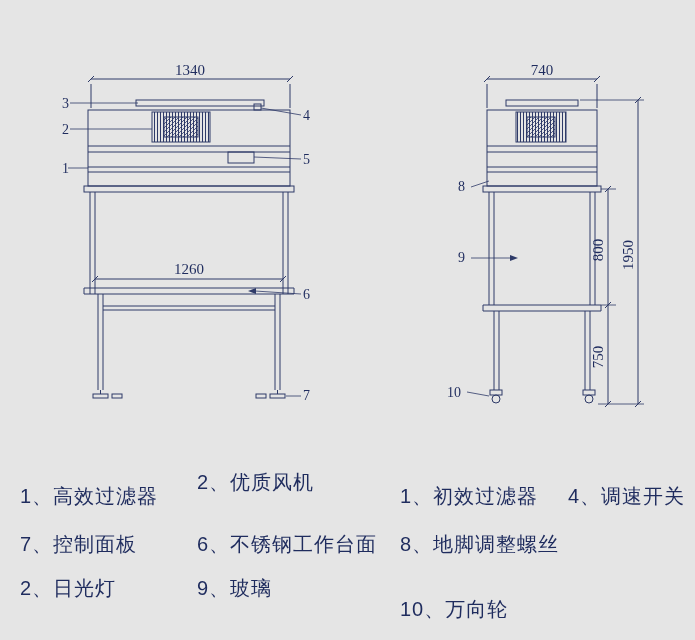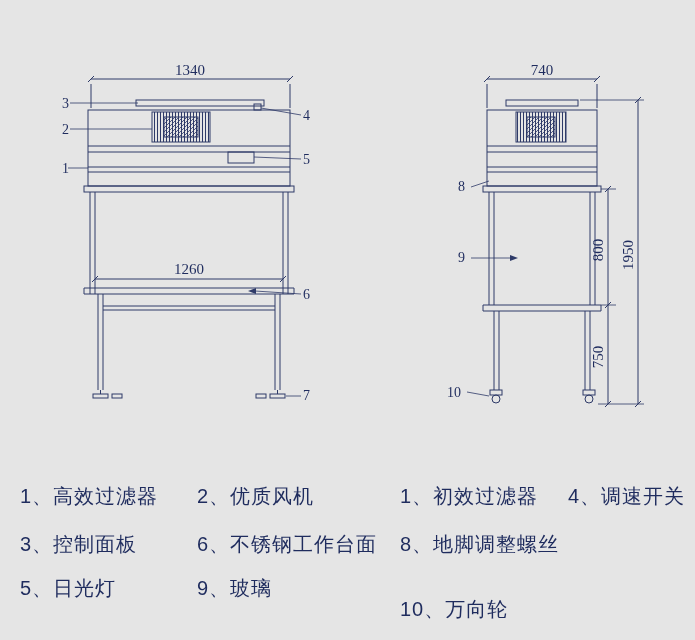--- a/index.html
+++ b/index.html
@@ -194,25 +194,25 @@
     </g>
 
     <text class="callout" x="458" y="191">8</text>
     <text class="callout" x="458" y="262">9</text>
     <text class="callout" x="447" y="397">10</text>
   </g>
 </svg>
 
 <div>
   <span class="legend-item" style="left:20px;top:483px">1、高效过滤器</span>
-  <span class="legend-item" style="left:197px;top:483px">2、优质风机</span>
+  <span class="legend-item" style="left:197px;top:469px">2、优质风机</span>
   <span class="legend-item" style="left:400px;top:483px">1、初效过滤器</span>
   <span class="legend-item" style="left:568px;top:483px">4、调速开关</span>
 
-  <span class="legend-item" style="left:20px;top:531px">3、控制面板</span>
+  <span class="legend-item" style="left:20px;top:531px">7、控制面板</span>
   <span class="legend-item" style="left:197px;top:531px">6、不锈钢工作台面</span>
   <span class="legend-item" style="left:400px;top:531px">8、地脚调整螺丝</span>
 
-  <span class="legend-item" style="left:20px;top:575px">5、日光灯</span>
+  <span class="legend-item" style="left:20px;top:575px">2、日光灯</span>
   <span class="legend-item" style="left:197px;top:575px">9、玻璃</span>
   <span class="legend-item" style="left:400px;top:596px">10、万向轮</span>
 </div>
 </div>
 
 </body></html>

